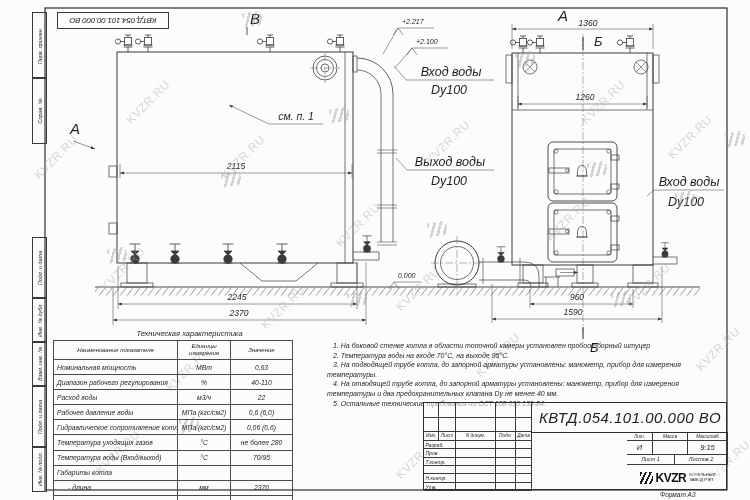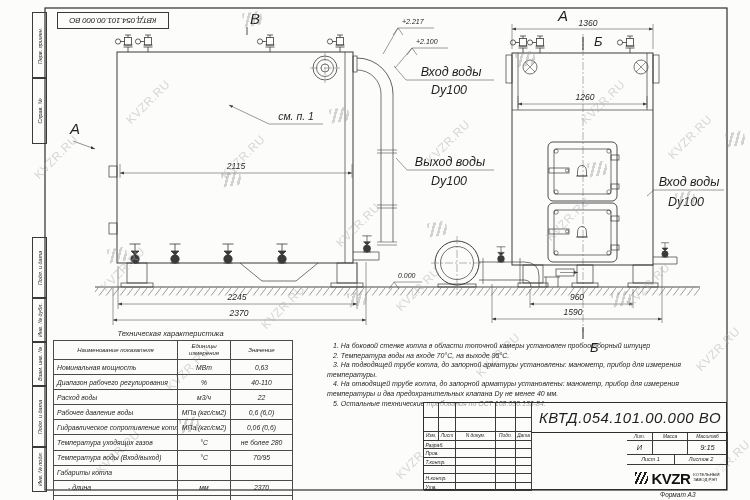--- a/index.html
+++ b/index.html
@@ -20,21 +20,21 @@
       background:repeating-linear-gradient(115deg,#9e9e9e 0 2.5px,transparent 2.5px 6px);}
   
   .topdoc{position:absolute;left:57px;top:12px;width:110px;height:15px;border:1px solid #3a3a3a;z-index:3;}
   .topdoc span{display:block;width:100%;text-align:center;font-size:8px;font-style:italic;
       line-height:15px;transform:rotate(180deg);letter-spacing:-.2px;}
   
   .mbox{position:absolute;left:32px;width:13px;border:.9px solid #3a3a3a;z-index:3;}
   .mbox span{position:absolute;left:50%;top:50%;transform:translate(-50%,-50%) rotate(-90deg);
       white-space:nowrap;font-size:5.5px;font-style:italic;}
   
-  .spec-title{position:absolute;left:51px;top:329px;width:239px;text-align:center;
+  .spec-title{position:absolute;left:70px;top:329px;width:239px;text-align:center;
       font-size:7.5px;font-style:italic;z-index:3;}
   table.spec{position:absolute;left:53px;top:340px;width:239px;border-collapse:collapse;
       table-layout:fixed;z-index:3;}
   table.spec td,table.spec th{border:.8px solid #4a4a4a;font-style:italic;font-weight:normal;
       overflow:hidden;white-space:nowrap;}
   table.spec th{font-size:6px;height:16px;line-height:1.1;white-space:normal;}
   table.spec td{font-size:6.8px;height:12.1px;}
   td.nm{padding-left:3px;text-align:left;}
   td.nm.ind{padding-left:14px;}
   td.un,td.vl{text-align:center;}
@@ -65,21 +65,21 @@
   .meta-hdr,.meta-val{display:grid;grid-template-columns:26px 35px 40px;}
   .meta-hdr div{border-right:.7px solid #3a3a3a;border-bottom:.7px solid #3a3a3a;font-size:4.8px;
       font-style:italic;text-align:center;height:8px;line-height:7px;}
   .meta-val div{border-right:.7px solid #3a3a3a;border-bottom:.7px solid #3a3a3a;font-size:7.5px;
       font-style:italic;text-align:center;height:14px;line-height:13px;}
   .meta-sheet{display:grid;grid-template-columns:48px 53px;}
   .meta-sheet div{border-right:.7px solid #3a3a3a;border-bottom:.7px solid #3a3a3a;font-size:5.5px;
       font-style:italic;text-align:center;height:10px;line-height:9px;}
   .meta-logo{display:flex;align-items:center;justify-content:center;gap:3px;height:26px;}
   .logo-bars{width:13px;height:12px;background:repeating-linear-gradient(115deg,#1c1c1c 0 2px,transparent 2px 4.4px);}
-  .logo-txt{font-size:15px;font-weight:bold;letter-spacing:-.5px;color:#111;}
+  .logo-txt{font-size:12px;font-weight:bold;letter-spacing:-.5px;color:#111;}
   .logo-co{font-size:4.2px;line-height:4.6px;color:#222;}
   .fmt{position:absolute;left:660px;top:491px;font-size:6.5px;font-style:italic;z-index:4;}
 </style>
 </head>
 <body>
 
 <div class="sheet">
 
   <span class="wm" style="left:28px;top:150px">KVZR.RU</span>
   <span class="wm" style="left:120px;top:95px">KVZR.RU</span>

